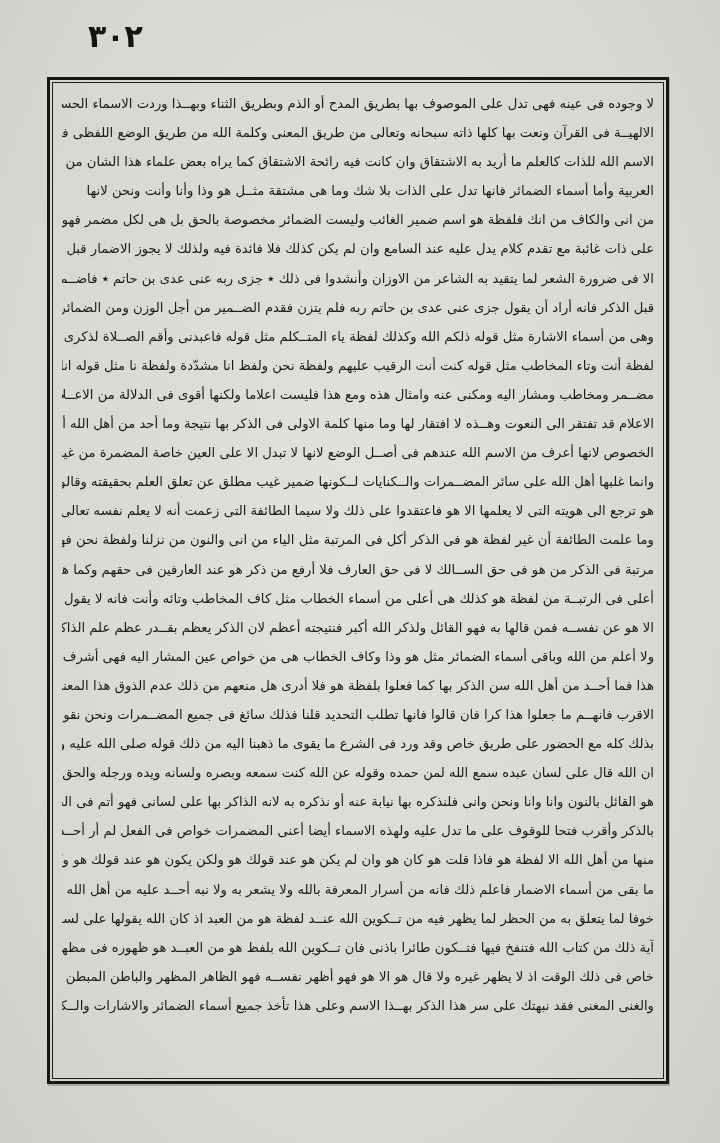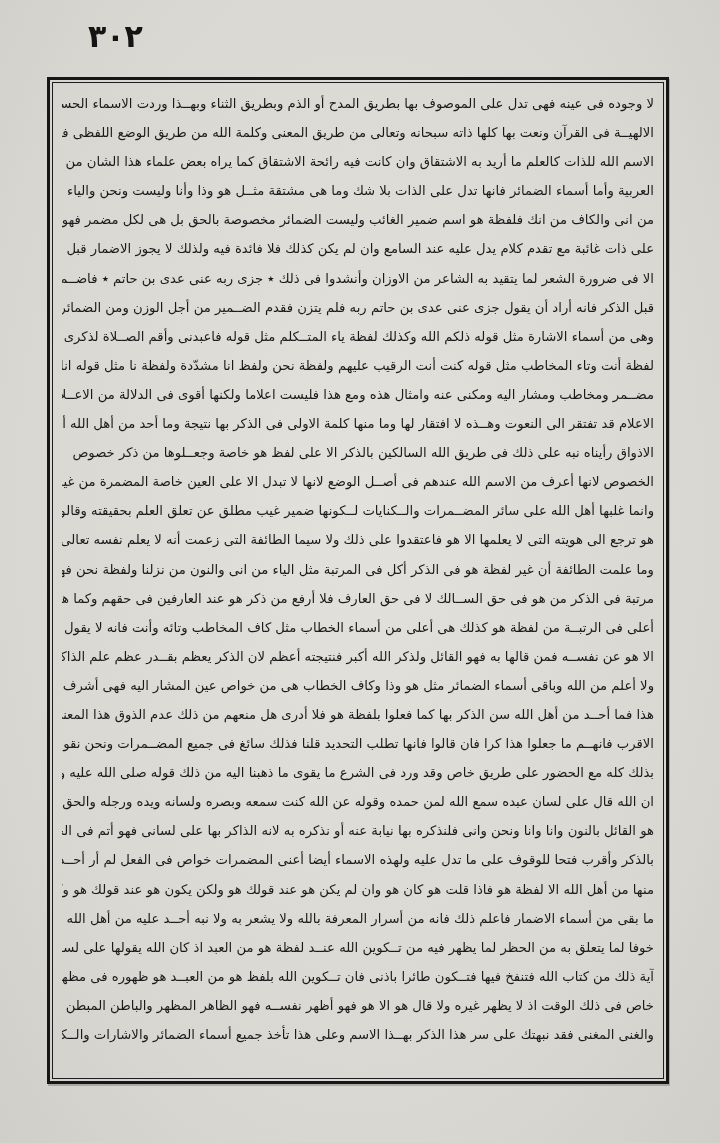--- a/index.html
+++ b/index.html
@@ -79,30 +79,29 @@
 <div class="paper"></div>
 
 <div class="page-number">٣٠٢</div>
 
 <div class="frame-outer">
   <div class="frame-inner">
     <div class="text-block">
         <div class="line" dir="rtl">لا وجوده فى عينه فهى تدل على الموصوف بها بطريق المدح أو الذم وبطريق الثناء وبهــذا وردت الاسماء الحسنى</div>
         <div class="line" dir="rtl">الالهيــة فى القرآن ونعت بها كلها ذاته سبحانه وتعالى من طريق المعنى وكلمة الله من طريق الوضع اللفظى فالظاهر أن</div>
         <div class="line" dir="rtl">الاسم الله للذات كالعلم ما أريد به الاشتقاق وان كانت فيه رائحة الاشتقاق كما يراه بعض علماء هذا الشان من أصحاب</div>
-        <div class="line" dir="rtl">العربية وأما أسماء الضمائر فانها تدل على الذات بلا شك وما هى مشتقة مثــل هو وذا وأنا وليست ونحن والياء</div>
+        <div class="line" dir="rtl">العربية وأما أسماء الضمائر فانها تدل على الذات بلا شك وما هى مشتقة مثــل هو وذا وأنا وأنت ونحن لانها</div>
         <div class="line" dir="rtl">من انى والكاف من انك فلفظة هو اسم ضمير الغائب وليست الضمائر مخصوصة بالحق بل هى لكل مضمر فهو لفظ يدل</div>
         <div class="line" dir="rtl">على ذات غائبة مع تقدم كلام يدل عليه عند السامع وان لم يكن كذلك فلا فائدة فيه ولذلك لا يجوز الاضمار قبل الذكر</div>
         <div class="line" dir="rtl">الا فى ضرورة الشعر لما يتقيد به الشاعر من الاوزان وأنشدوا فى ذلك ٭ جزى ربه عنى عدى بن حاتم ٭ فاضــمر</div>
         <div class="line" dir="rtl">قبل الذكر فانه أراد أن يقول جزى عنى عدى بن حاتم ربه فلم يتزن فقدم الضــمير من أجل الوزن ومن الضمائر لفظة ذا</div>
         <div class="line" dir="rtl">وهى من أسماء الاشارة مثل قوله ذلكم الله وكذلك لفظة ياء المتــكلم مثل قوله فاعبدنى وأقم الصــلاة لذكرى وكذلك</div>
         <div class="line" dir="rtl">لفظة أنت وتاء المخاطب مثل قوله كنت أنت الرقيب عليهم ولفظة نحن ولفظ انا مشدّدة ولفظة نا مثل قوله انا نحن نزلنا</div>
         <div class="line" dir="rtl">مضــمر ومخاطب ومشار اليه ومكنى عنه وامثال هذه ومع هذا فليست اعلاما ولكنها أقوى فى الدلالة من الاعــلام لان</div>
         <div class="line" dir="rtl">الاعلام قد تفتقر الى النعوت وهــذه لا افتقار لها وما منها كلمة الاولى فى الذكر بها نتيجة وما أحد من أهل الله أهــل</div>
-        <div class="line" dir="rtl">الاذواق رأيناه نبه على ذلك فى طريق الله السالكين بالذكر الا على لفظ هو خاصة وجعــلوها من ذكر خصوص</div>
         <div class="line" dir="rtl">الخصوص لانها أعرف من الاسم الله عندهم فى أصــل الوضع لانها لا تبدل الا على العين خاصة المضمرة من غير اشــتقاق</div>
         <div class="line" dir="rtl">وانما غلبها أهل الله على سائر المضــمرات والــكنايات لــكونها ضمير غيب مطلق عن تعلق العلم بحقيقته وقالوا ان لفظة</div>
         <div class="line" dir="rtl">هو ترجع الى هويته التى لا يعلمها الا هو فاعتقدوا على ذلك ولا سيما الطائفة التى زعمت أنه لا يعلم نفسه تعالى الله عن ذلك</div>
         <div class="line" dir="rtl">وما علمت الطائفة أن غير لفظة هو فى الذكر أكل فى المرتبة مثل الياء من انى والنون من نزلنا ولفظة نحن فهؤلاء أعلى</div>
         <div class="line" dir="rtl">مرتبة فى الذكر من هو فى حق الســالك لا فى حق العارف فلا أرفع من ذكر هو عند العارفين فى حقهم وكما هى عندهم</div>
         <div class="line" dir="rtl">أعلى فى الرتبــة من لفظة هو كذلك هى أعلى من أسماء الخطاب مثل كاف المخاطب وتائه وأنت فانه لا يقول أنى وانا ونحن</div>
         <div class="line" dir="rtl">الا هو عن نفســه فمن قالها به فهو القائل ولذكر الله أكبر فنتيجته أعظم لان الذكر يعظم بقــدر عظم علم الذاكر</div>
         <div class="line" dir="rtl">ولا أعلم من الله وباقى أسماء الضمائر مثل هو وذا وكاف الخطاب هى من خواص عين المشار اليه فهى أشرف من الهو ومع</div>
         <div class="line" dir="rtl">هذا فما أحــد من أهل الله سن الذكر بها كما فعلوا بلفظة هو فلا أدرى هل منعهم من ذلك عدم الذوق هذا المعنى وهو</div>
         <div class="line" dir="rtl">الاقرب فانهــم ما جعلوا هذا كرا فان قالوا فانها تطلب التحديد قلنا فذلك سائغ فى جميع المضــمرات ونحن نقول بالذكر</div>

